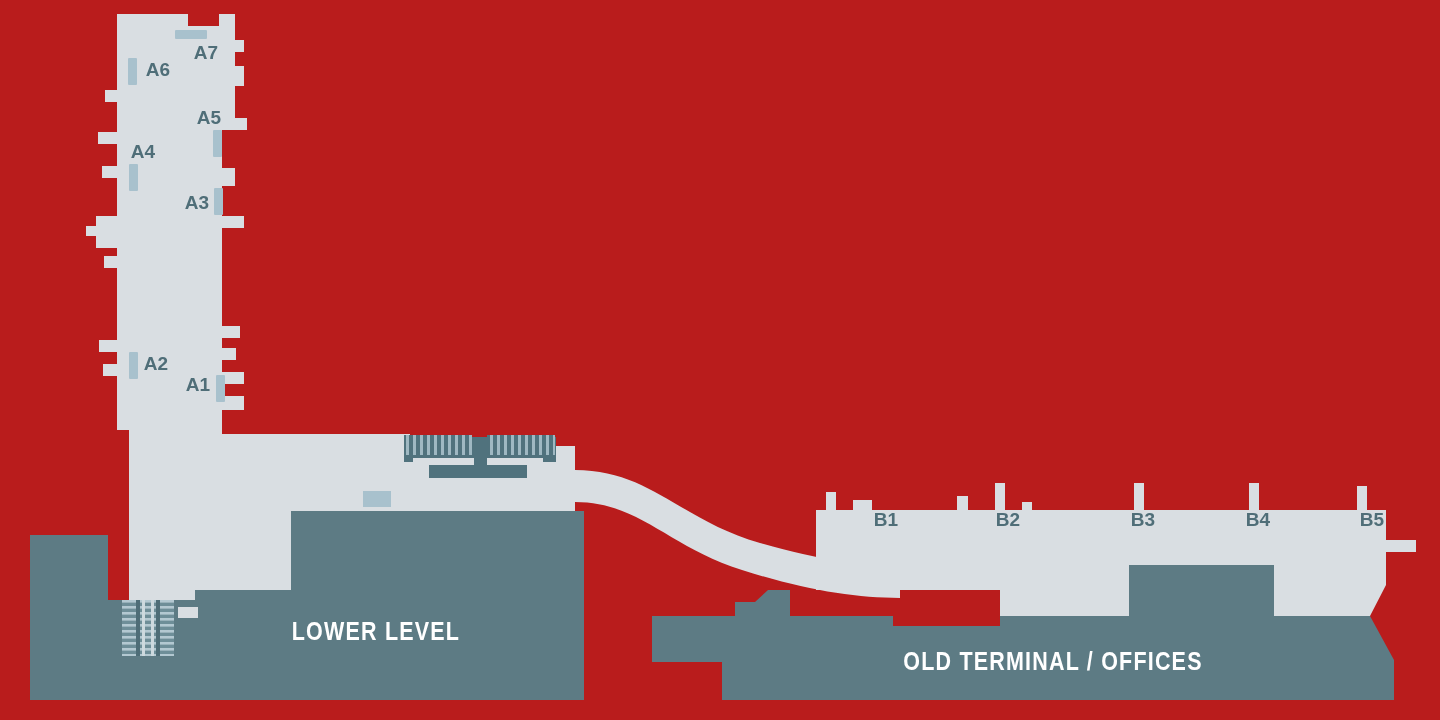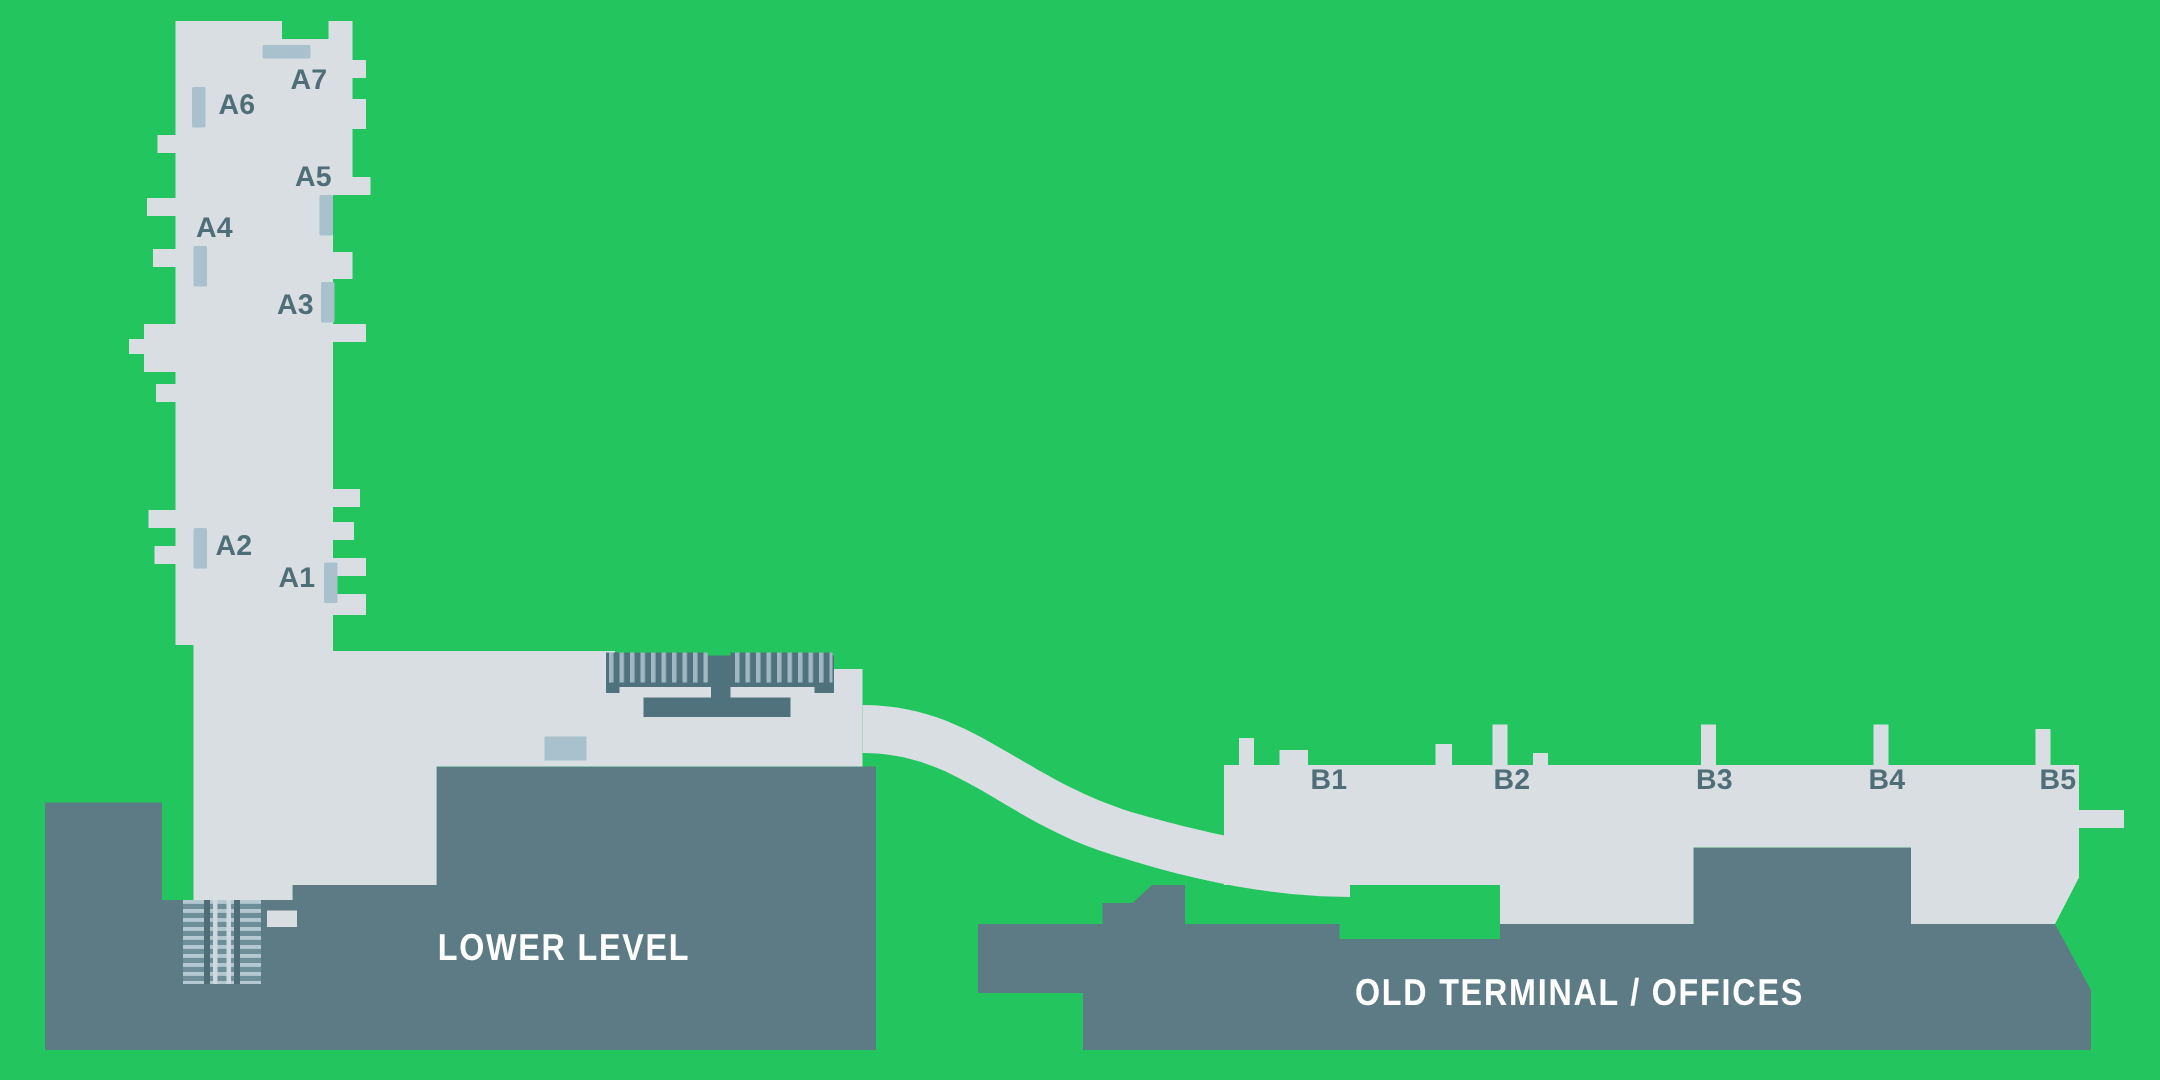--- a/index.html
+++ b/index.html
@@ -10,21 +10,21 @@
   body {
     width: 1440px;
     height: 720px;
     overflow: hidden;
     font-family: "Liberation Sans", sans-serif;
   }
   #map-root {
     position: relative;
     width: 1440px;
     height: 720px;
-    background: #22c55e;
+    background: #b91c1c;
   }
   #terminal-map-svg {
     display: block;
     width: 1440px;
     height: 720px;
   }
   .gate-label {
     font-family: "Liberation Sans", sans-serif;
     font-size: 19px;
     font-weight: 700;

